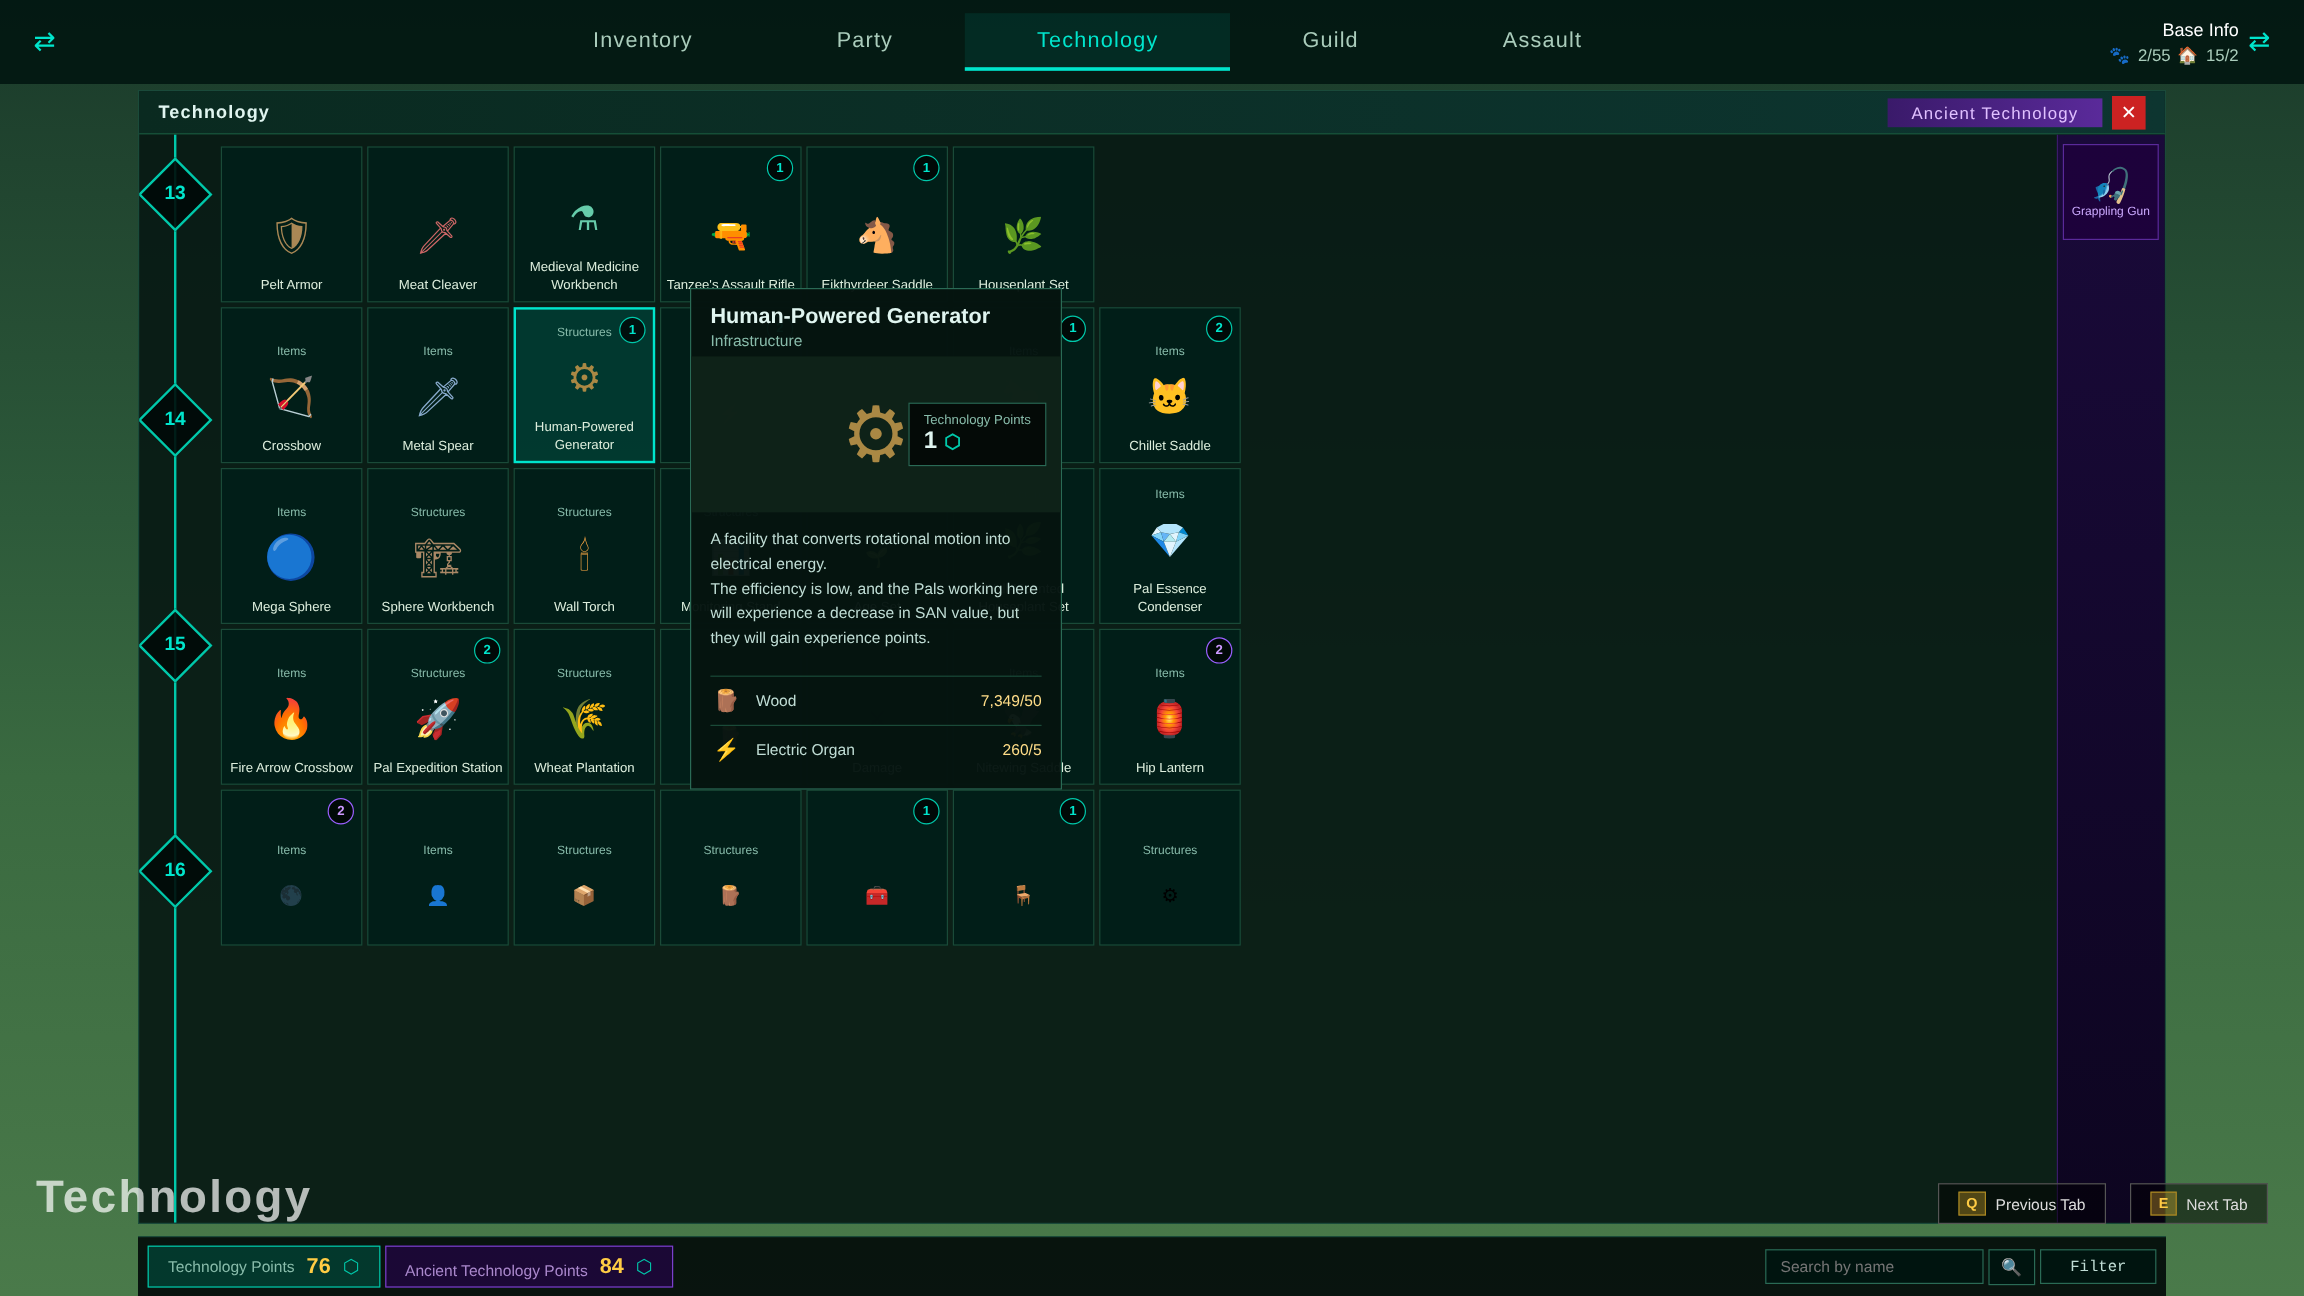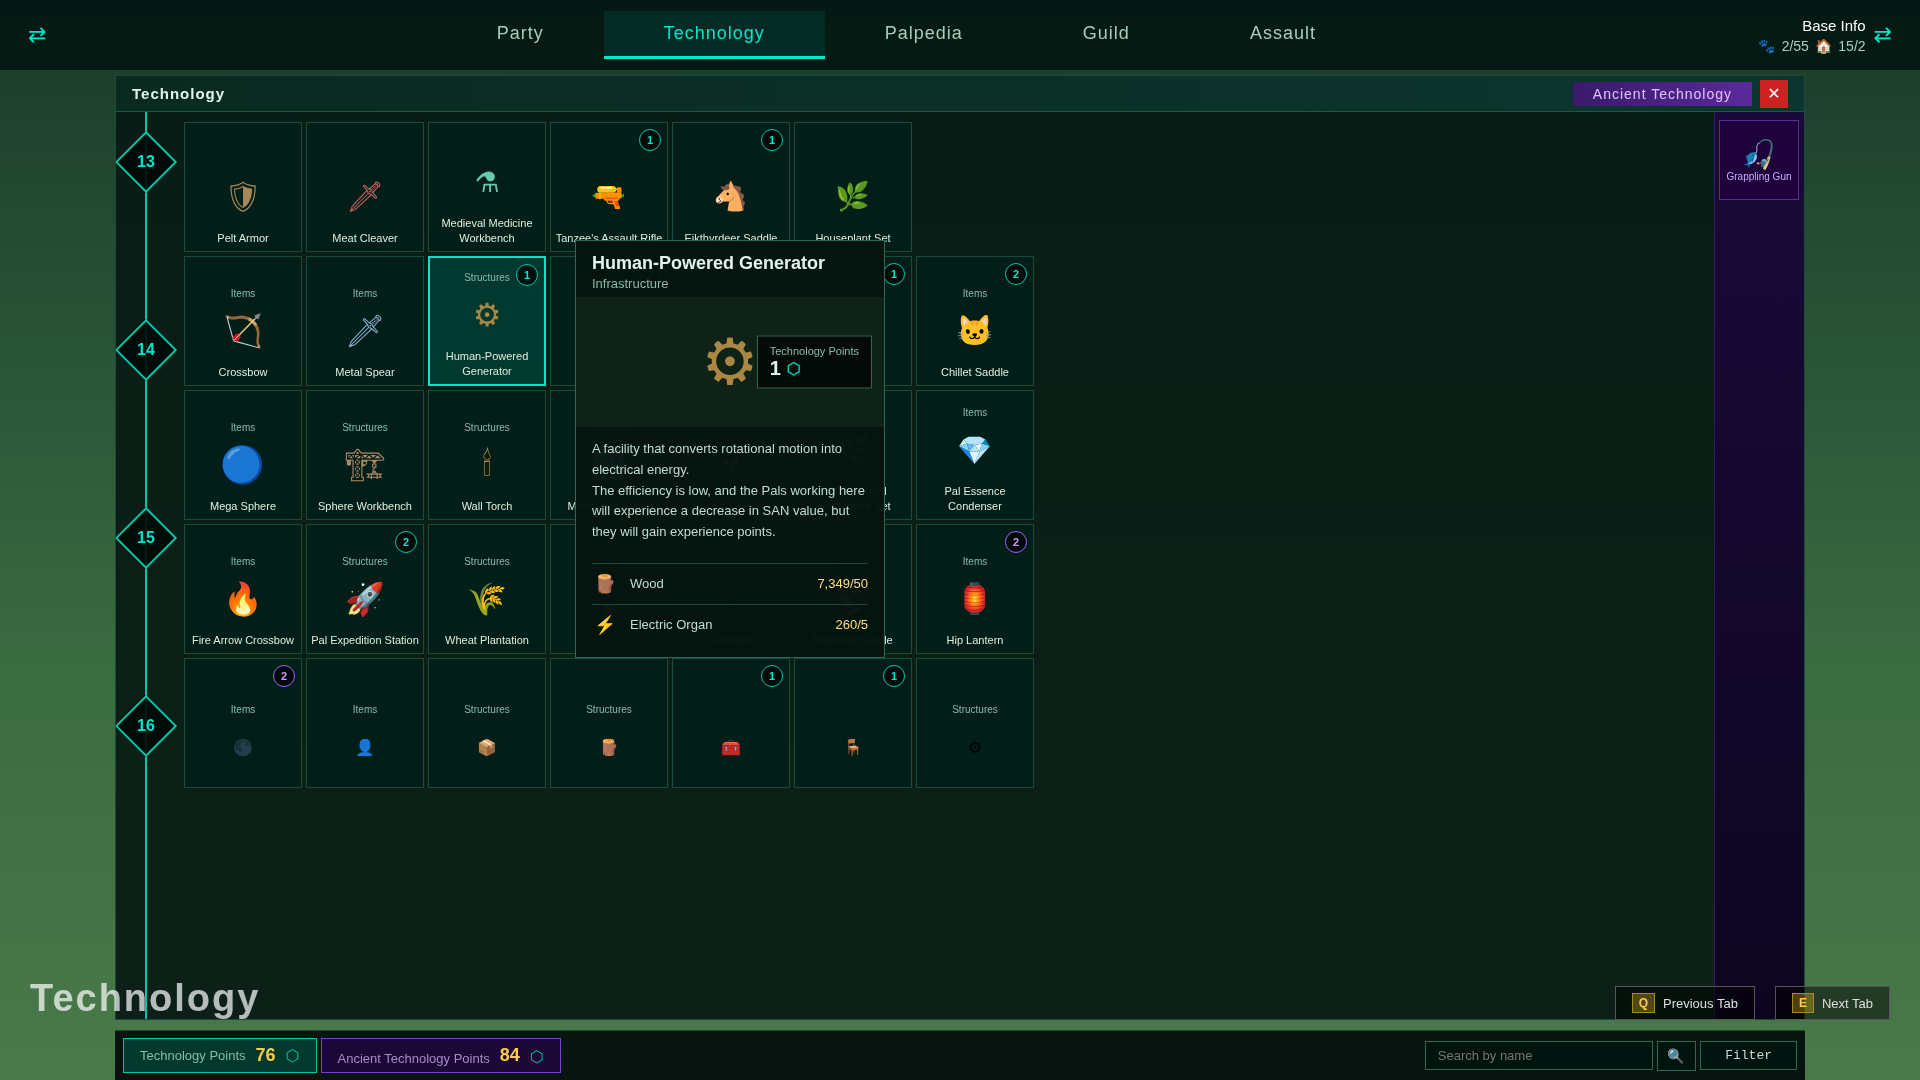--- a/index.html
+++ b/index.html
@@ -437,21 +437,21 @@
       align-items: center;
       gap: 4px;
     }
 
     .search-input {
       background: rgba(0,20,15,0.9);
       border: 1px solid #2a6a55;
       color: #c0ddd5;
       padding: 6px 12px;
       font-size: 13px;
-      width: 228px;
+      width: 182px;
       outline: none;
     }
 
     .search-btn {
       background: rgba(0,20,15,0.9);
       border: 1px solid #2a6a55;
       color: #88bbaa;
       padding: 6px 10px;
       cursor: pointer;
       font-size: 14px;
@@ -542,23 +542,23 @@
     .tech-grid::-webkit-scrollbar-thumb { background: #2a6a55; }
   </style>
 </head>
 <body>
 
 <div class="game-bg"></div>
 
 <div class="top-nav">
   <span class="nav-icon">⇄</span>
   <div class="nav-tabs">
+    <div class="nav-tab">Inventory</div>
     <div class="nav-tab">Party</div>
     <div class="nav-tab active">Technology</div>
-    <div class="nav-tab">Palpedia</div>
     <div class="nav-tab">Guild</div>
     <div class="nav-tab">Assault</div>
   </div>
   <div class="base-info">
     <span class="base-info-title">Base Info</span>
     <div class="base-info-row">
       <span>🐾</span>
       <span>2/55</span>
       <span>🏠</span>
       <span>15/2</span>

